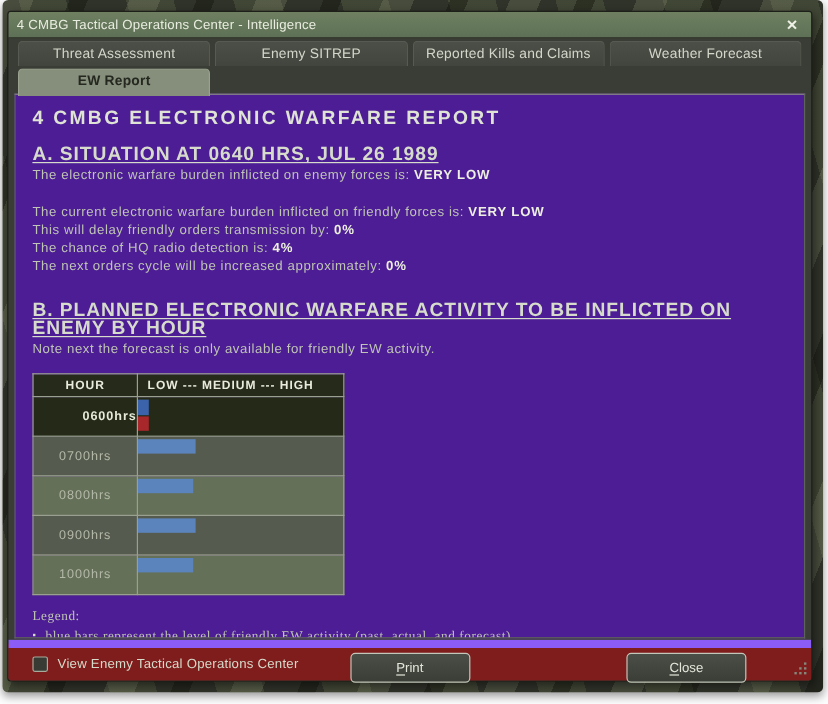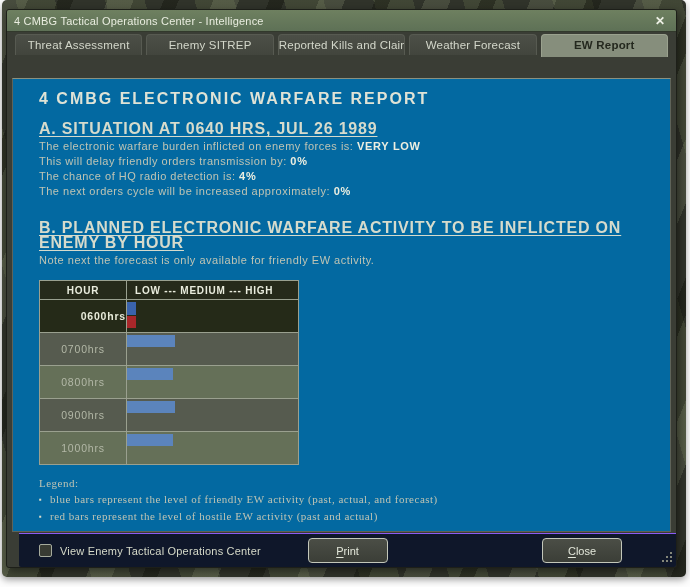--- a/index.html
+++ b/index.html
@@ -31,38 +31,37 @@
   }
   .titlebar .title { font-size:11px; color:#e9ede0; padding-left:7px; letter-spacing:0.2px; }
   .titlebar .close {
     margin-left:auto; padding:0 11px; font-size:12px; font-weight:bold; color:#eef1e6;
     cursor:default; line-height:22px;
   }
 
   
   .tabstrip {
     position:absolute; left:8px; right:8px; top:24px;
-    display:grid; grid-template-columns:repeat(5,1fr); grid-template-rows:21px 21px; gap:2px 4px;
+    display:grid; grid-template-columns:repeat(4,1fr); grid-template-rows:21px 21px; gap:2px 4px;
   }
   .tab {
     height:21px; line-height:20px; text-align:center; font-size:11.5px; color:#d3d7ca;
     background:linear-gradient(#4c4f47,#42453d); border:1px solid #575a51; border-bottom:none;
     border-radius:4px 4px 0 0; letter-spacing:0.2px; cursor:default; overflow:hidden; white-space:nowrap;
   }
   .tab.active {
     background:var(--active-tab,#868e7c); color:#24281e; font-weight:bold;
     height:23px; z-index:3; border-color:#9aa18e;
   }
 
   
   .panel {
     position:absolute; left:5px; right:5px; top:68px; bottom:35px;
-    background:#0369a1; border:1px solid #5e6359; border-top:1px solid #8a9180; z-index:2;
+    background:#4c1d95; border:1px solid #5e6359; border-top:1px solid #8a9180; z-index:2;
     overflow:hidden;
-    padding-left:12px;
   }
   .panel-inner { padding:11px 14px 0 14px; }
   h1.report-title {
     font-size:16px; font-weight:bold; color:#dfe3d6; letter-spacing:2px; margin:0 0 13px 0;
   }
   .sec-head {
     font-size:16px; font-weight:bold; color:#d6dbcc; letter-spacing:0.8px;
     text-decoration:underline; text-underline-offset:2px; margin:0 0 3px 0; line-height:15px;
   }
   .line { font-size:11px; color:#bfc4b4; letter-spacing:0.5px; line-height:15px; }
@@ -91,31 +90,31 @@
   .bar-hostile { background:var(--bar-red,#a8272a); }
 
   
   .legend { margin-top:11px;font-family:Liberation Serif, serif; }
   .legend-title { font-size:11px; color:#bfc4b4; letter-spacing:0.5px; line-height:15px; }
   .legend-item { font-size:11px; color:#bfc4b4; letter-spacing:0.5px; line-height:16px; }
   .legend-item .bullet { display:inline-block; width:11px; font-size:8px; vertical-align:1px; color:#d7dbca; }
 
   
   .bottombar {
-    position:absolute; left:12px; right:0; bottom:0; height:34px;
-    background:#0f172a; border-top:1px solid #8b5cf6; border-radius:0 0 2px 2px;
+    position:absolute; left:0; right:0; bottom:0; height:34px;
+    background:#7f1d1d; border-top:7px solid #8b5cf6; border-radius:0 0 2px 2px;
   }
   .chk-wrap { position:absolute; left:20px; top:0; height:100%; display:flex; align-items:center; cursor:default; }
   .chk {
     width:13px; height:13px; margin-right:8px; background:#383b33;
     border:1px solid #a6ab9c; border-radius:2px;
   }
   .chk-label { font-size:11px; color:#d6dac9; letter-spacing:0.2px; }
   .btn {
-    position:absolute; top:4px; width:80px; height:25px;
+    position:absolute; top:4px; width:100px; height:25px;
     background:linear-gradient(#4b4e46,#3b3e37); border:1px solid #c3c7ba; border-radius:4px;
     color:#e3e7da; font-size:11px; font-family:"Liberation Sans", sans-serif; cursor:default;
   }
   .btn u { text-underline-offset:2px; }
   .btn-print { left:50%; transform:translateX(-50%); }
   .btn-close { right:54px; }
   .grip {
     position:absolute; right:8px; bottom:9px; width:2px; height:2px; background:#84877a;
     box-shadow:-4px 4px 0 #84877a, 0 4px 0 #84877a, 4px 4px 0 #84877a, 4px 0 0 #84877a, 4px -4px 0 #84877a;
   }
@@ -141,20 +140,24 @@
       <div class="tab active">EW Report</div>
     </div>
 
     <div class="panel">
       <div class="panel-inner">
         <h1 class="report-title">4 CMBG ELECTRONIC WARFARE REPORT</h1>
 
         <div class="sec-head">A. SITUATION AT 0640 HRS, JUL 26 1989</div>
         <p class="line">
           <span>The electronic warfare burden inflicted on enemy forces is:</span>
+          <b>VERY LOW</b>
+        </p>
+        <p class="line gap-top">
+          <span>The current electronic warfare burden inflicted on friendly forces is:</span>
           <b>VERY LOW</b>
         </p>
         <p class="line">
           <span>This will delay friendly orders transmission by:</span>
           <b>0%</b>
         </p>
         <p class="line">
           <span>The chance of HQ radio detection is:</span>
           <b>4%</b>
         </p>

